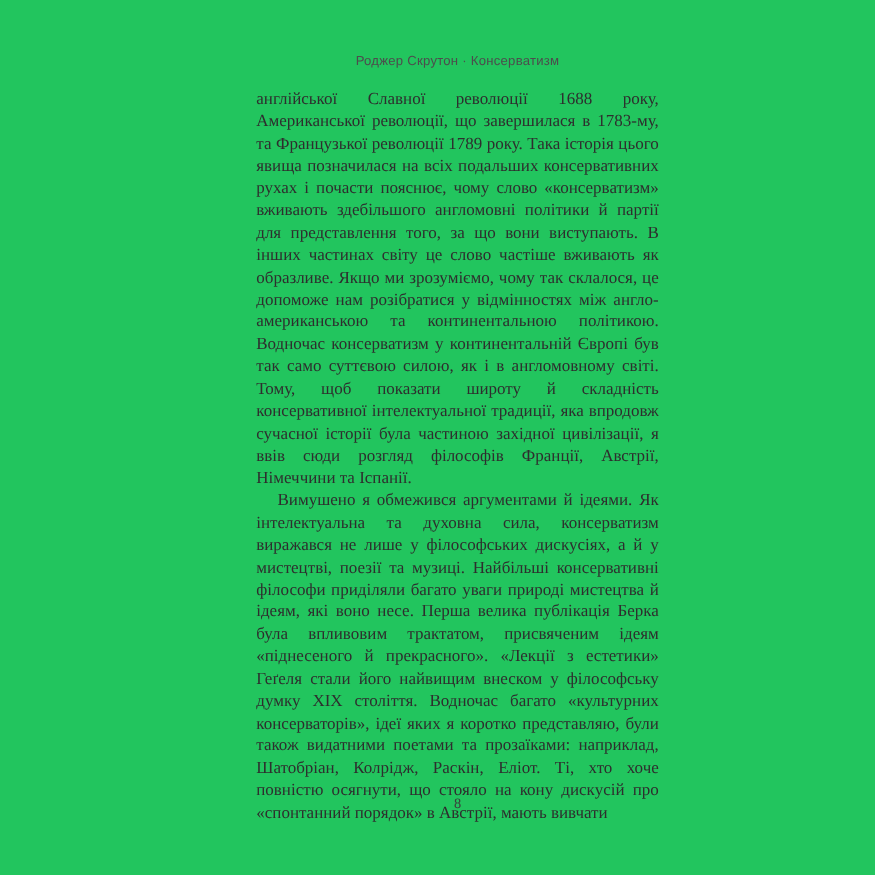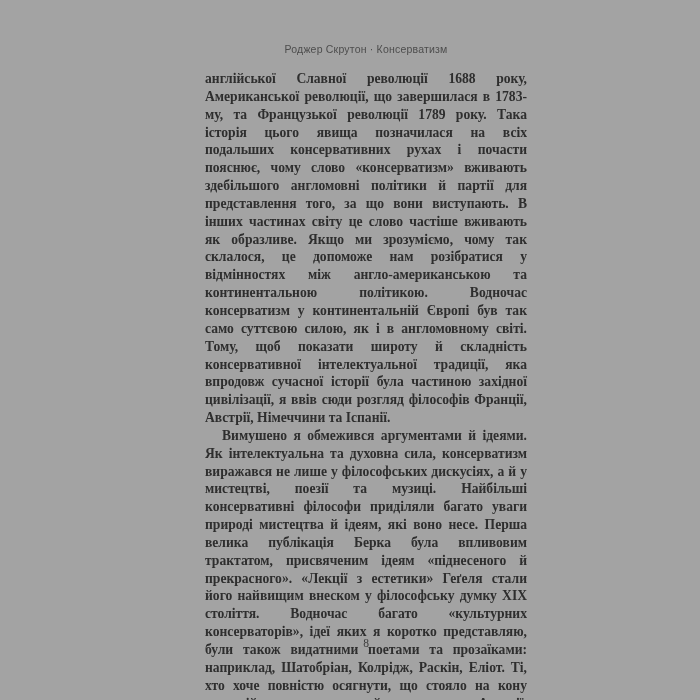--- a/index.html
+++ b/index.html
@@ -4,21 +4,21 @@
 <style>
   html, body {
     margin: 0;
     padding: 0;
     background: #ffffff;
   }
   .page {
     position: relative;
     width: 700px;
     height: 700px;
-    background: #a3a3a3;
+    background: #22c55e;
     overflow: hidden;
     font-family: "Liberation Serif", serif;
   }
   .running-header {
     position: absolute;
     top: 43px;
     left: 205px;
     width: 322px;
     text-align: center;
     font-family: "Liberation Sans", sans-serif;
@@ -33,21 +33,20 @@
     width: 322px;
     font-size: 13.6px;
     line-height: 17.85px;
     color: #2e2e2e;
     text-align: justify;
     hyphens: none;
   }
   .para {
     margin: 0;
     padding: 0;
-    font-weight: bold;
   }
   .para.indent {
     text-indent: 17px;
   }
   .page-number {
     position: absolute;
     top: 637px;
     left: 205px;
     width: 322px;
     text-align: center;

